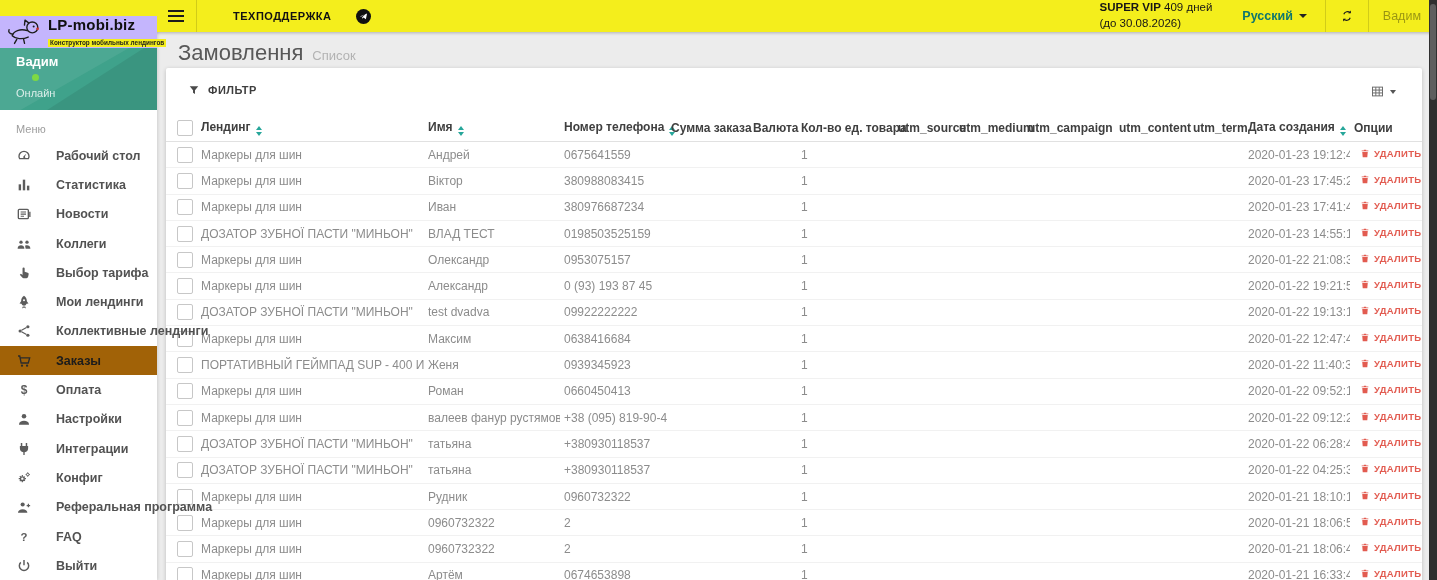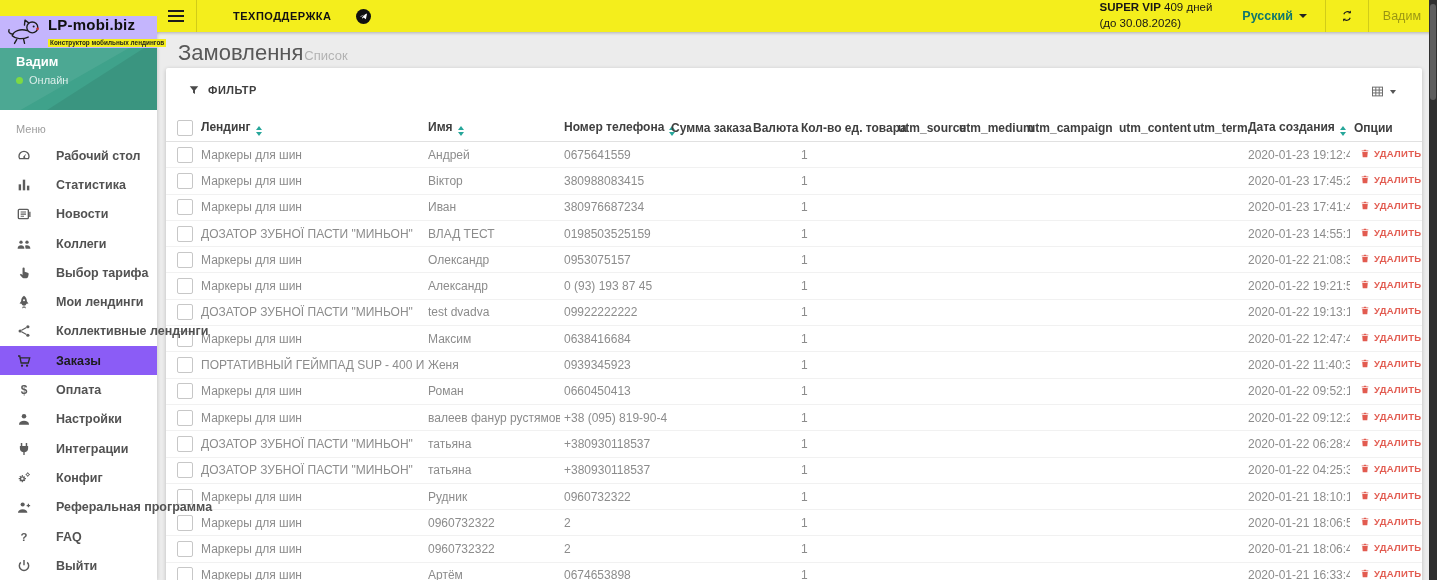--- a/index.html
+++ b/index.html
@@ -39,31 +39,31 @@
   
   .sidebar{position:absolute;left:0;top:32px;width:157px;height:548px;background:#fff;
     box-shadow:1px 0 3px rgba(0,0,0,.12);z-index:5;}
   .profile{position:relative;height:78px;background:#3fa28b;overflow:hidden;}
   .profile::before{content:"";position:absolute;inset:0;background:rgba(255,255,255,.07);
     clip-path:polygon(0 0,100% 0,0 115%);}
   .profile::after{content:"";position:absolute;inset:0;background:rgba(0,0,0,.08);
     clip-path:polygon(100% 10%,100% 100%,30% 100%);}
   .profile-name{position:absolute;left:16px;top:22px;color:#fff;font-size:13px;font-weight:bold;z-index:2;}
   .profile-status{position:absolute;left:16px;top:42px;display:flex;align-items:center;gap:6px;
-    font-size:11px;color:rgba(255,255,255,.8);z-index:2;}
+    font-size:11px;color:rgba(255,255,255,.8);z-index:2;flex-direction:column;}
   .dot{width:7px;height:7px;border-radius:50%;background:#7ed943;}
   .menu-label{margin:13px 0 6px 16px;font-size:11px;color:#9d9d9d;}
   .menu-item{height:29.3px;display:flex;align-items:center;padding-left:16px;gap:24px;
     font-size:12.5px;font-weight:bold;color:#525252;cursor:pointer;white-space:nowrap;}
   .menu-item svg{width:16px;height:16px;color:#5c5c5c;flex:0 0 auto;}
-  .menu-item.active{background:#8b5cf6;color:#1c1c1c;}
+  .menu-item.active{background:#a16207;color:#1c1c1c;}
   .menu-item.active svg{color:#2b2b2b;}
   
   .main{position:absolute;left:157px;top:32px;width:1272px;height:548px;overflow:hidden;}
-  .page-head{position:absolute;left:21px;top:8px;display:flex;align-items:baseline;gap:1px;}
+  .page-head{position:absolute;left:21px;top:8px;display:flex;align-items:baseline;gap:9px;}
   .page-title{font-size:22px;color:#585858;}
   .page-sub{font-size:13px;color:#b2b2b2;}
   .card{position:absolute;left:9px;top:36px;width:1256px;height:560px;background:#fff;
     border-radius:2px;box-shadow:0 1px 4px rgba(0,0,0,.2);}
   .filter-bar{position:relative;height:47px;}
   .filter-btn{position:absolute;left:22px;top:16px;display:flex;align-items:center;gap:8px;
     font-size:11px;font-weight:bold;letter-spacing:.5px;color:#3e3e3e;cursor:pointer;}
   .filter-btn svg{width:12px;height:12px;color:#4a4a4a;}
   .cols-btn{position:absolute;right:26px;top:16px;display:flex;align-items:center;gap:5px;
     color:#6e6e6e;cursor:pointer;}

